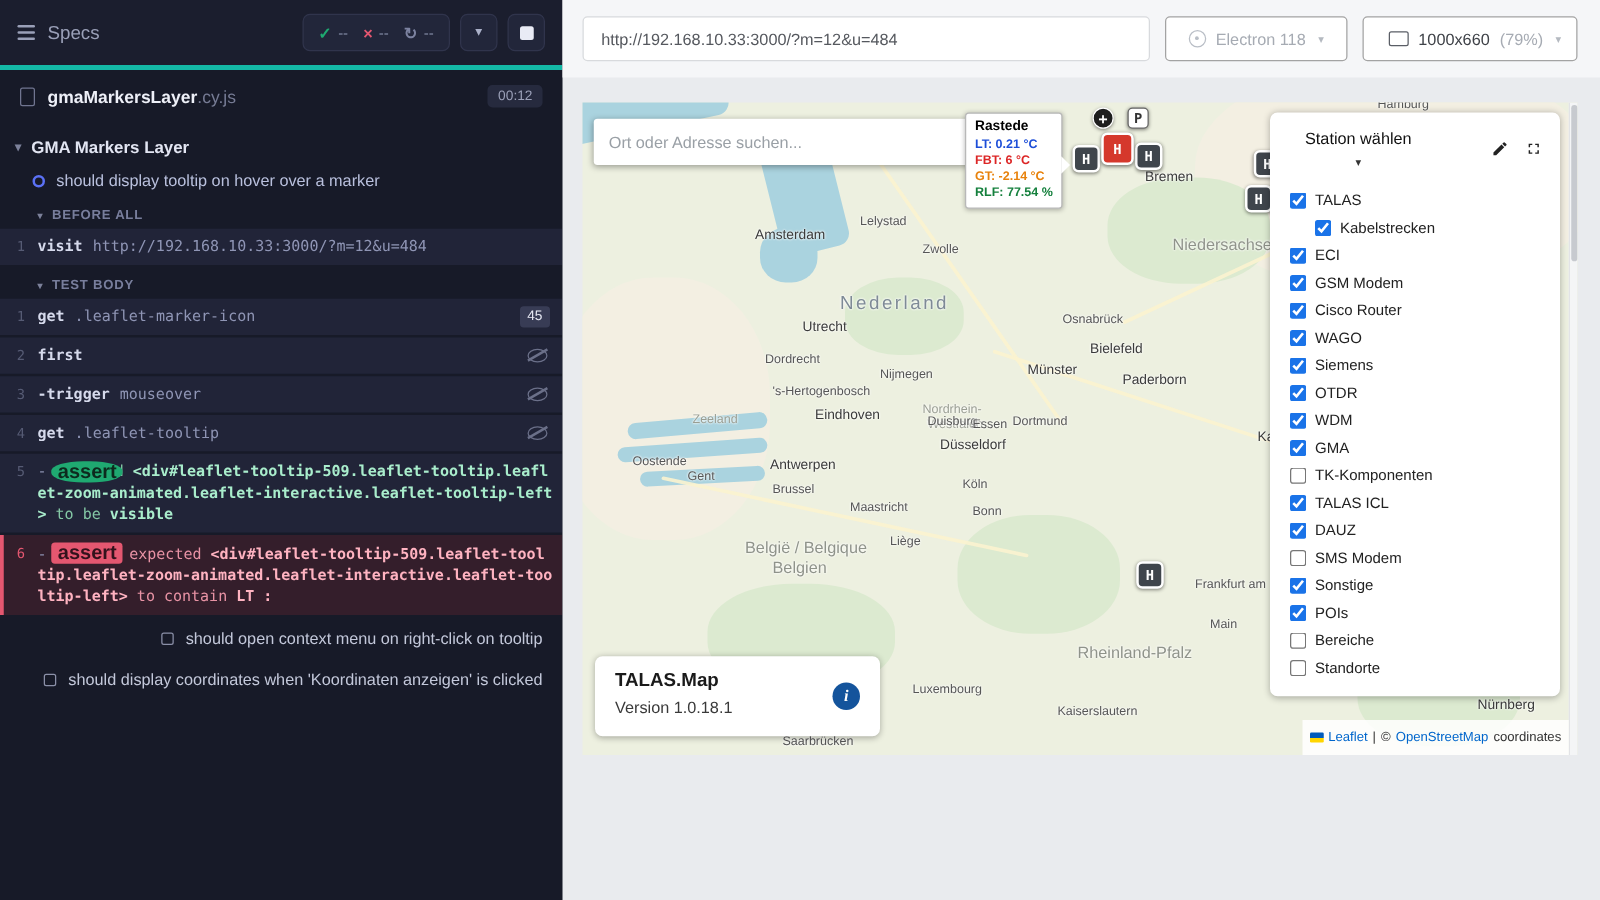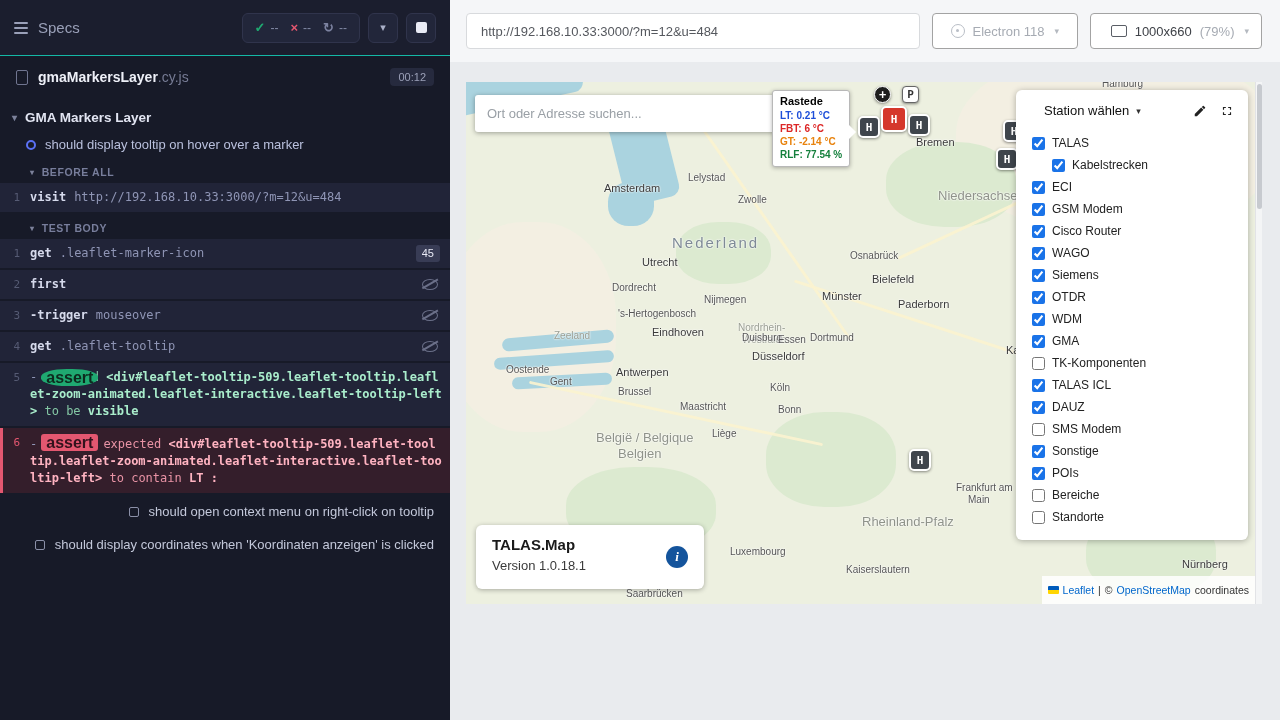--- a/index.html
+++ b/index.html
@@ -1,21 +1,21 @@
 <!DOCTYPE html>
 <html><head>
 <meta charset="utf-8">
 <style>
   * { margin:0; padding:0; box-sizing:border-box; }
   html,body { width:1280px; height:720px; background:#0f1220; font-family:"Liberation Sans",sans-serif; }
   .stage { position:relative; width:1280px; height:720px; overflow:hidden; }
 
   
   .runner { position:absolute; left:0; top:0; width:450px; height:720px; background:#171a28; color:#c7ccdf; overflow:hidden; }
-  .r-head { height:56px; display:flex; align-items:center; justify-content:space-between; padding:0 14px; background:#1b1e2e; border-bottom:1px solid #14b8a6; }
+  .r-head { height:56px; display:flex; align-items:center; justify-content:space-between; padding:0 14px; background:#1b1e2e; border-bottom:4px solid #14b8a6; }
   .specs-btn { display:flex; align-items:center; gap:10px; color:#9aa0b8; font-size:15px; cursor:pointer; }
   .burger { display:inline-flex; flex-direction:column; gap:3px; }
   .burger i { display:block; width:14px; height:2px; background:#9aa0b8; border-radius:1px; }
   .r-head-right { display:flex; align-items:center; gap:8px; }
   .stats { display:flex; align-items:center; gap:12px; background:#22263a; border:1px solid #30344c; border-radius:6px; height:30px; padding:0 12px; }
   .st { display:flex; align-items:center; gap:5px; font-size:12px; }
   .st .ic { font-size:13px; font-weight:bold; }
   .st.pass .ic { color:#1fa971; } .st.fail .ic { color:#e45770; } .st.pend .ic { color:#7c82a0; }
   .st b { font-weight:400; color:#838aa5; }
   .sq { width:30px; height:30px; background:#22263a; border:1px solid #30344c; border-radius:6px; display:flex; align-items:center; justify-content:center; cursor:pointer; }
@@ -97,21 +97,21 @@
   .search { position:absolute; z-index:20; left:9px; top:13px; width:300px; height:37px; border:0; border-radius:3px; box-shadow:0 1px 5px rgba(0,0,0,.35); padding:0 12px; font-size:13px; color:#333; font-family:"Liberation Sans",sans-serif; }
   .search::placeholder { color:#9aa0a6; }
 
   .tooltip { position:absolute; z-index:25; left:306px; top:8px; background:#fff; border:1px solid #b8b8b8; border-radius:3px; box-shadow:0 1px 4px rgba(0,0,0,.3); padding:4px 7px 5px; }
   .tooltip::after { content:""; position:absolute; right:-7px; top:34px; border:7px solid transparent; border-right:0; border-left:7px solid #fff; }
   .t-title { font-size:11px; font-weight:700; color:#000; margin-bottom:2px; }
   .t-row { font-size:10px; font-weight:700; line-height:13px; white-space:nowrap; }
 
   .panel { position:absolute; z-index:30; right:14px; top:8px; width:232px; background:#fff; border-radius:6px; box-shadow:0 1px 6px rgba(0,0,0,.3); padding-bottom:12px; }
   .p-head { display:flex; align-items:center; padding:13px 14px 6px 16px; }
-  .p-title { display:flex; align-items:center; gap:7px; font-size:13px; color:#111; cursor:pointer; margin-left:12px; }
+  .p-title { display:flex; align-items:center; gap:7px; font-size:13px; color:#111; cursor:pointer; margin-left:12px;flex-direction:column; }
   .caret2 { font-size:9px; color:#333; }
   .p-icons { margin-left:auto; display:flex; align-items:center; gap:13px; }
   .p-icons svg { cursor:pointer; }
   .p-list { margin-top:8px; }
   .station-row { display:flex; align-items:center; gap:7px; height:22px; padding-left:16px; font-size:12px; color:#222; cursor:pointer; }
   .station-row.indent { padding-left:36px; }
   .station-row input { width:13px; height:13px; accent-color:#1a73e8; margin:0; cursor:pointer; }
 
   .vcard { position:absolute; z-index:20; left:10px; top:443px; width:228px; height:64px; background:#fff; border-radius:6px; box-shadow:0 1px 5px rgba(0,0,0,.3); padding:11px 16px; }
   .v-title { font-size:15px; font-weight:700; color:#1a1a1a; }
@@ -301,21 +301,21 @@
         <span class="mlabel city-sm" style="left: 40px; top: 282px;">Oostende</span>
         <span class="mlabel city" style="left: 150px; top: 284px;">Antwerpen</span>
         <span class="mlabel city-sm" style="left: 84px; top: 294px;">Gent</span>
         <span class="mlabel city-sm" style="left: 304px; top: 300px;">Köln</span>
         <span class="mlabel city-sm" style="left: 152px; top: 304px;">Brussel</span>
         <span class="mlabel city-sm" style="left: 214px; top: 319px;">Maastricht</span>
         <span class="mlabel city-sm" style="left: 312px; top: 322px;">Bonn</span>
         <span class="mlabel city-sm" style="left: 246px; top: 346px;">Liège</span>
         <span class="mlabel region" style="left: 130px; top: 348px;">België / Belgique</span>
         <span class="mlabel region" style="left: 152px; top: 364px;">Belgien</span>
-        <span class="mlabel city-sm" style="left: 490px; top: 400px;">Frankfurt am</span>
+        <span class="mlabel city-sm" style="left: 490px; top: 380px;">Frankfurt am</span>
         <span class="mlabel city-sm" style="left: 502px; top: 412px;">Main</span>
         <span class="mlabel region" style="left: 396px; top: 432px;">Rheinland-Pfalz</span>
         <span class="mlabel city-sm" style="left: 264px; top: 464px;">Luxembourg</span>
         <span class="mlabel city" style="left: 716px; top: 476px;">Nürnberg</span>
         <span class="mlabel city-sm" style="left: 380px; top: 482px;">Kaiserslautern</span>
         <span class="mlabel city-sm" style="left: 160px; top: 506px;">Saarbrücken</span>
       <div class="marker plus" style="left: 408px; top: 4px;">
           <span>+</span>
         </div>
         <div class="marker parking" style="left: 436px; top: 4px;">

